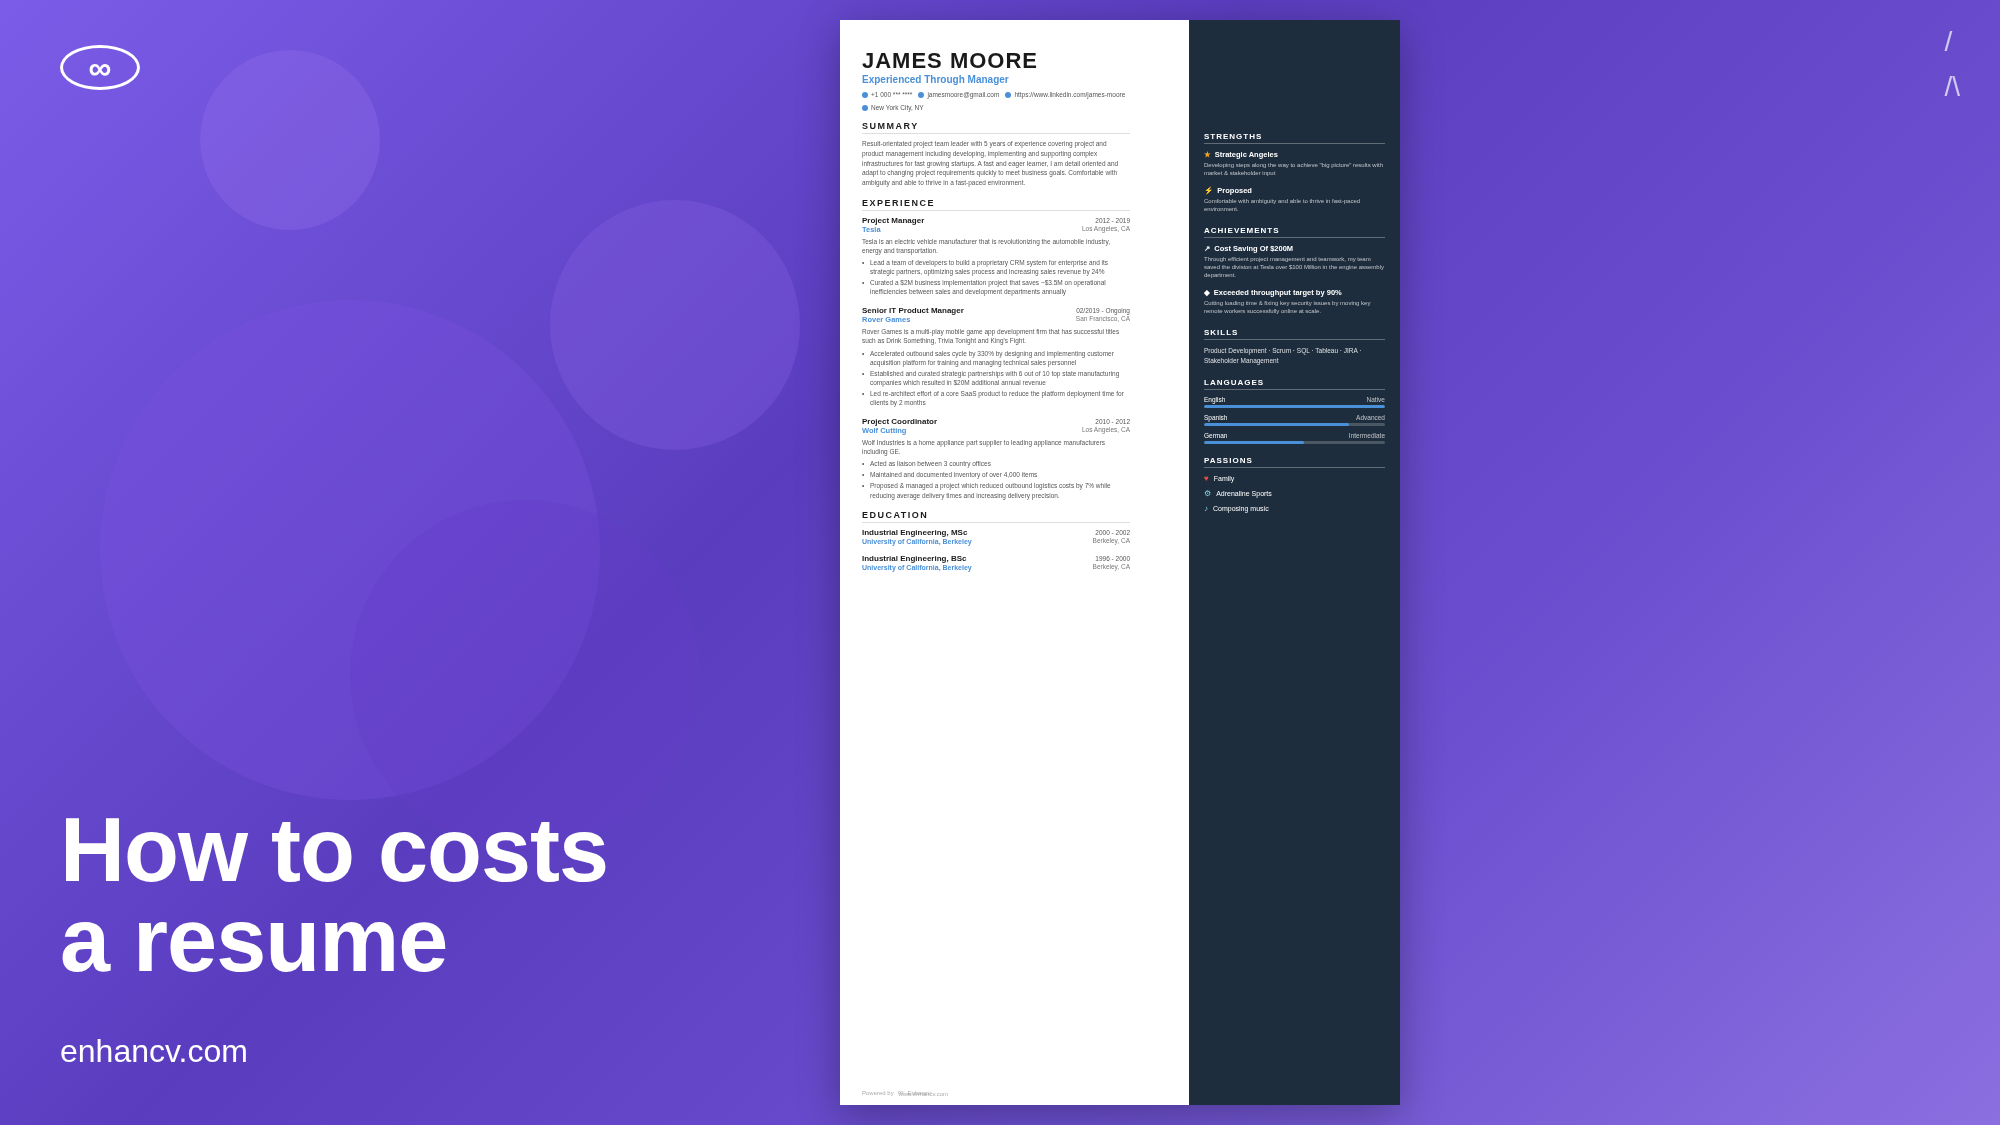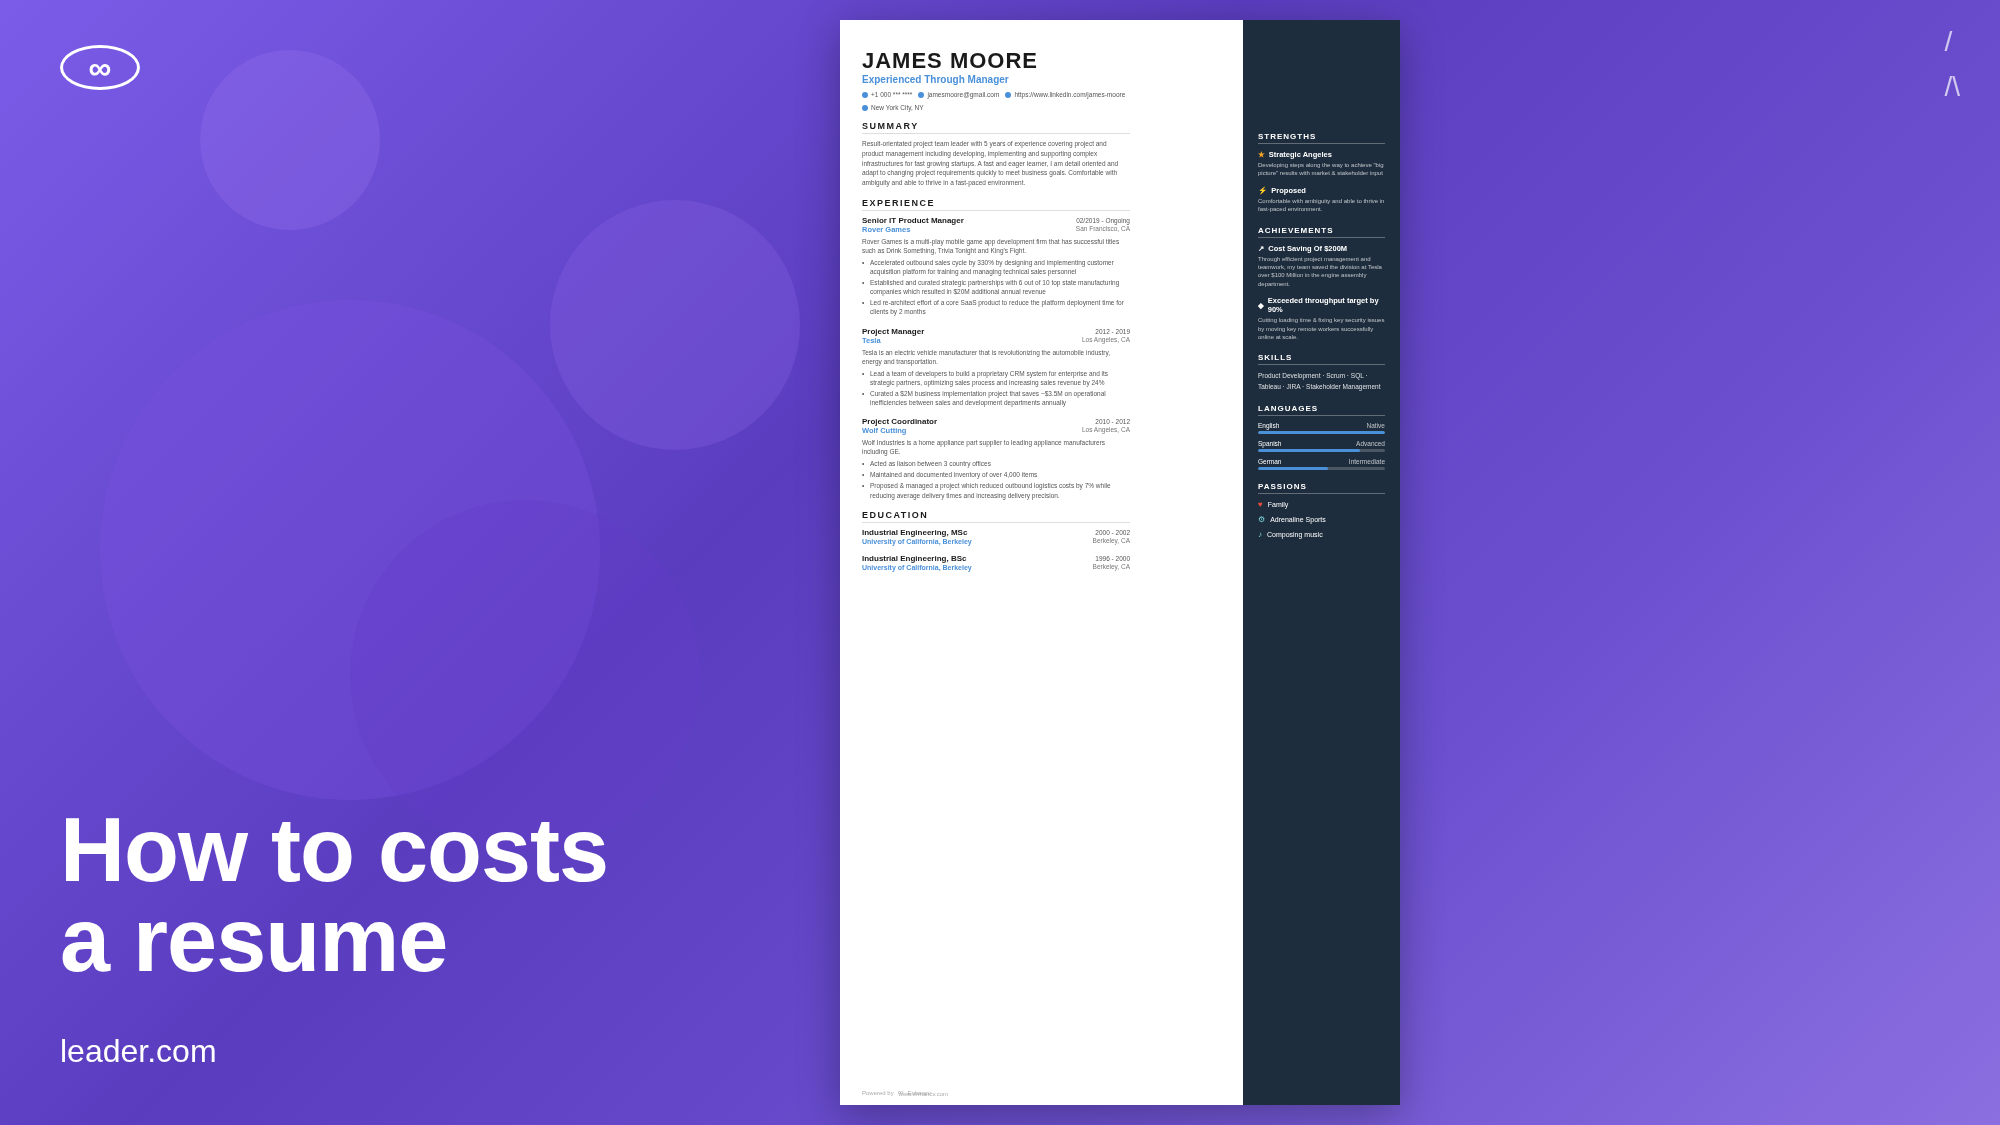--- a/index.html
+++ b/index.html
@@ -115,21 +115,21 @@
       box-shadow: 0 10px 40px rgba(0,0,0,0.3);
       display: flex;
       flex-direction: column;
     }
 
     
     .resume-sidebar {
       position: absolute;
       right: 0;
       top: 0;
-      width: 157px;
+      width: 211px;
       height: 100%;
       background: #1e2d3d;
       color: white;
       padding: 100px 15px 20px 15px;
       font-size: 7px;
     }
 
     
     .resume-left {
       position: absolute;
@@ -355,21 +355,21 @@
   /<br>/\
 </div>
 
 <div class="main-text">
   <h1>
     <span>How to costs</span><br>
     <span>a resume</span>
   </h1>
 </div>
 
-<div class="website">leader.com</div>
+<div class="website">enhancv.com</div>
 
 <div class="resume-container">
 
   <div class="resume-left">
     <div class="resume-name">JAMES MOORE</div>
     <div class="resume-title">Experienced Through Manager</div>
 
     <div class="resume-contact">
       <span class="contact-item">
         <span class="contact-dot"></span>
@@ -389,53 +389,53 @@
       </span>
     </div>
 
     <div class="section-title">SUMMARY</div>
     <div class="summary-text">Result-orientated project team leader with 5 years of experience covering project and product management including developing, implementing and supporting complex infrastructures for fast growing startups. A fast and eager learner, I am detail oriented and adapt to changing project requirements quickly to meet business goals. Comfortable with ambiguity and able to thrive in a fast-paced environment.</div>
 
     <div class="section-title">EXPERIENCE</div>
 
     <div class="exp-item">
       <div class="exp-header">
+        <span class="exp-role">Project Manager</span>
+        <span class="exp-date">2012 - 2019</span>
+      </div>
+      <div>
+        <span class="exp-company">Tesla</span>
+        <span class="exp-location">Los Angeles, CA</span>
+      </div>
+      <div class="exp-desc">Tesla is an electric vehicle manufacturer that is revolutionizing the automobile industry, energy and transportation.</div>
+      <ul class="exp-bullets">
+        <li>Lead a team of developers to build a proprietary CRM system for enterprise and its strategic partners, optimizing sales process and increasing sales revenue by 24%</li>
+        <li>Curated a $2M business implementation project that saves ~$3.5M on operational inefficiencies between sales and development departments annually</li>
+      </ul>
+    </div>
+
+    <div class="exp-item">
+      <div class="exp-header">
         <span class="exp-role">Senior IT Product Manager</span>
         <span class="exp-date">02/2019 - Ongoing</span>
       </div>
       <div>
         <span class="exp-company">Rover Games</span>
         <span class="exp-location">San Francisco, CA</span>
       </div>
       <div class="exp-desc">Rover Games is a multi-play mobile game app development firm that has successful titles such as Drink Something, Trivia Tonight and King's Fight.</div>
       <ul class="exp-bullets">
         <li>Accelerated outbound sales cycle by 330% by designing and implementing customer acquisition platform for training and managing technical sales personnel</li>
         <li>Established and curated strategic partnerships with 6 out of 10 top state manufacturing companies which resulted in $20M additional annual revenue</li>
         <li>Led re-architect effort of a core SaaS product to reduce the platform deployment time for clients by 2 months</li>
       </ul>
     </div>
 
     <div class="exp-item">
       <div class="exp-header">
-        <span class="exp-role">Project Manager</span>
-        <span class="exp-date">2012 - 2019</span>
-      </div>
-      <div>
-        <span class="exp-company">Tesla</span>
-        <span class="exp-location">Los Angeles, CA</span>
-      </div>
-      <div class="exp-desc">Tesla is an electric vehicle manufacturer that is revolutionizing the automobile industry, energy and transportation.</div>
-      <ul class="exp-bullets">
-        <li>Lead a team of developers to build a proprietary CRM system for enterprise and its strategic partners, optimizing sales process and increasing sales revenue by 24%</li>
-        <li>Curated a $2M business implementation project that saves ~$3.5M on operational inefficiencies between sales and development departments annually</li>
-      </ul>
-    </div>
-
-    <div class="exp-item">
-      <div class="exp-header">
         <span class="exp-role">Project Coordinator</span>
         <span class="exp-date">2010 - 2012</span>
       </div>
       <div>
         <span class="exp-company">Wolf Cutting</span>
         <span class="exp-location">Los Angeles, CA</span>
       </div>
       <div class="exp-desc">Wolf Industries is a home appliance part supplier to leading appliance manufacturers including GE.</div>
       <ul class="exp-bullets">
         <li>Acted as liaison between 3 country offices</li>

